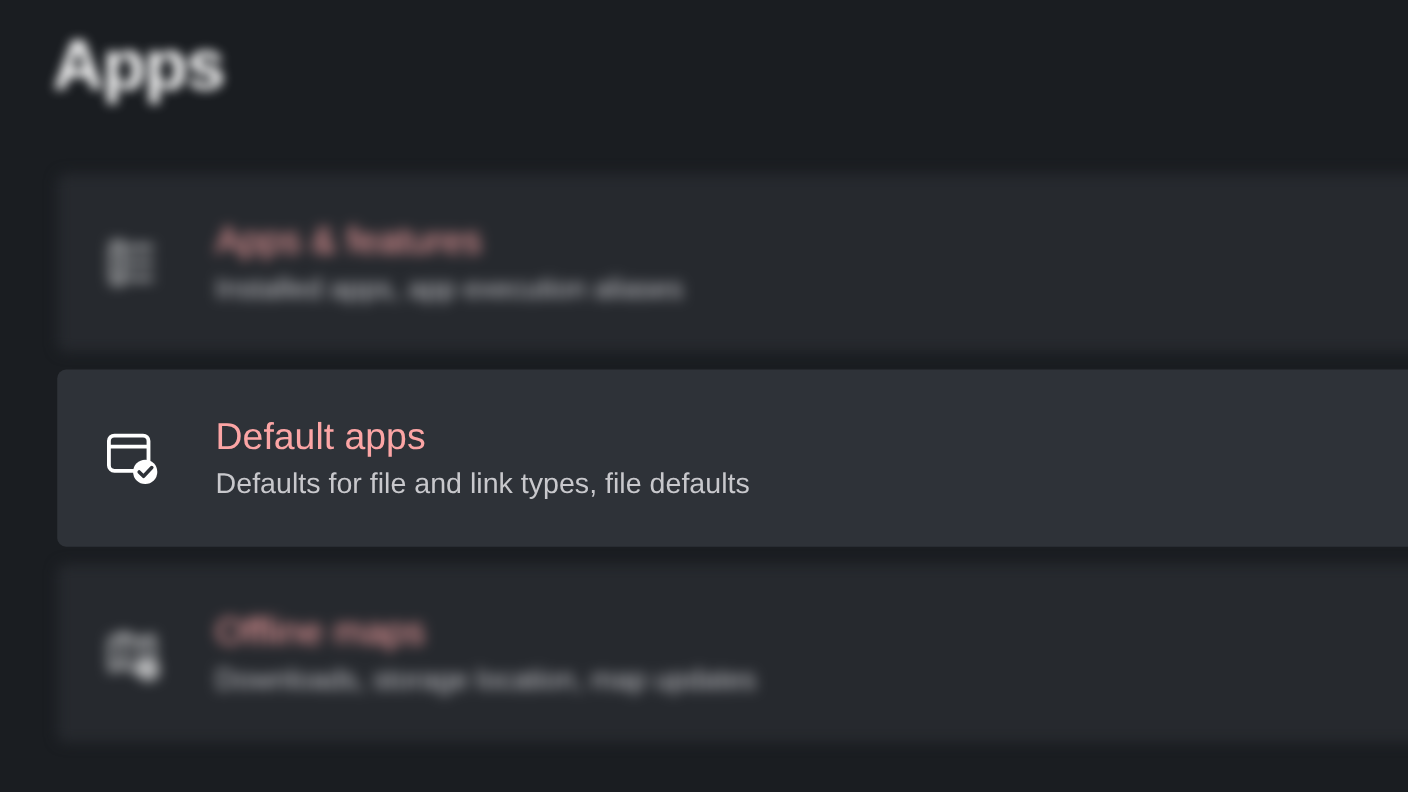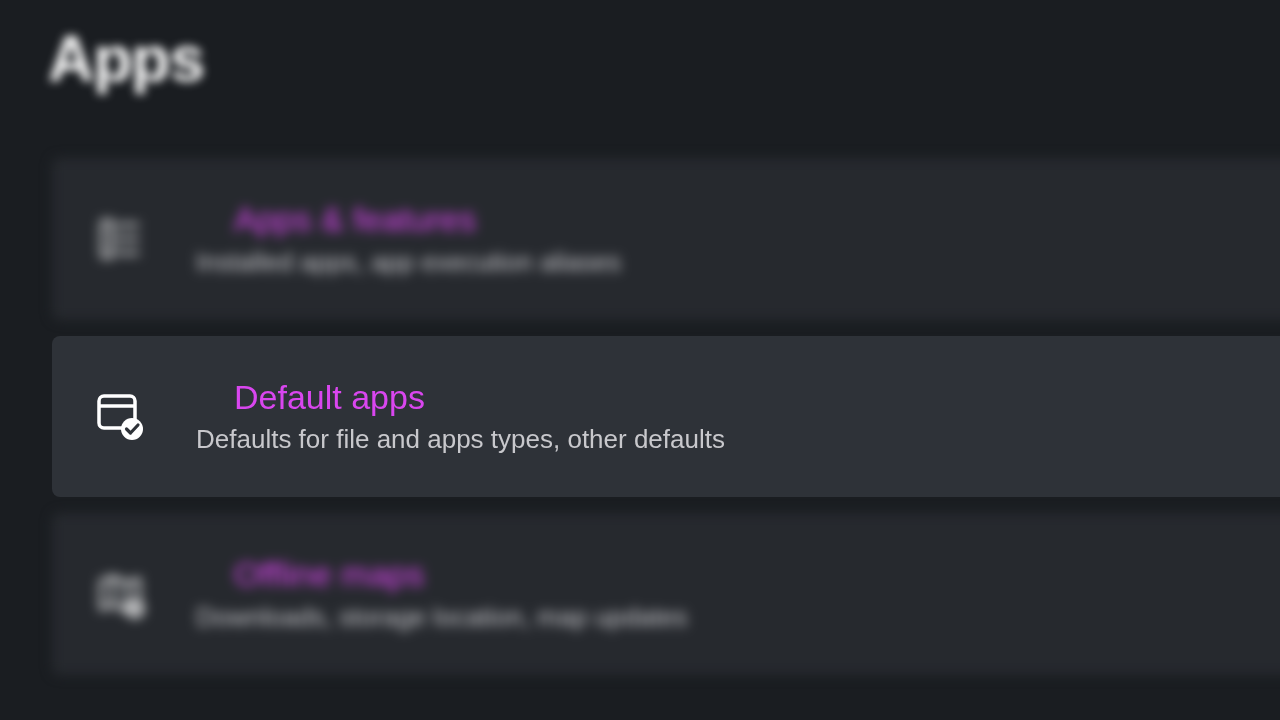--- a/index.html
+++ b/index.html
@@ -54,23 +54,22 @@
     }
     .text-wrap {
       margin-left: 48px;
       display: flex;
       flex-direction: column;
       gap: 4px;
     }
     .item-title {
       font-size: 34px;
       font-weight: 400;
-      color: #d946ef;
+      color: #fca5a5;
       line-height: 1.25;
-      margin-left: 38px;
     }
     .item-desc {
       font-size: 26px;
       font-weight: 400;
       color: #c8c8cc;
       line-height: 1.35;
     }
     .item.blurred .item-title {
       font-weight: 500;
     }
@@ -106,21 +105,21 @@
 
         <rect x="6" y="7" width="36" height="32" rx="5" stroke="#ffffff" stroke-width="3.5" fill="none"></rect>
         <line x1="6" y1="17" x2="42" y2="17" stroke="#ffffff" stroke-width="3.5"></line>
 
         <circle cx="39" cy="40" r="11" fill="#ffffff"></circle>
         <path d="M33.5 40 L37.5 44 L45 36" stroke="#2e3238" stroke-width="3.2" stroke-linecap="round" stroke-linejoin="round" fill="none"></path>
       </svg>
     </div>
     <div class="text-wrap">
       <div class="item-title">Default apps</div>
-      <div class="item-desc">Defaults for file and apps types, other defaults</div>
+      <div class="item-desc">Defaults for file and link types, file defaults</div>
     </div>
   </div>
 
   <div class="item blurred">
     <div class="icon-wrap">
       <svg width="50" height="50" viewBox="0 0 50 50" fill="none">
         <path d="M6 12 L18 8 L32 14 L44 10 L44 38 L32 42 L18 36 L6 40 Z" stroke="#ffffff" stroke-width="3" stroke-linejoin="round" fill="none"></path>
         <line x1="18" y1="8" x2="18" y2="36" stroke="#ffffff" stroke-width="3"></line>
         <line x1="32" y1="14" x2="32" y2="42" stroke="#ffffff" stroke-width="3"></line>
         <circle cx="40" cy="40" r="9" fill="#ffffff"></circle>

